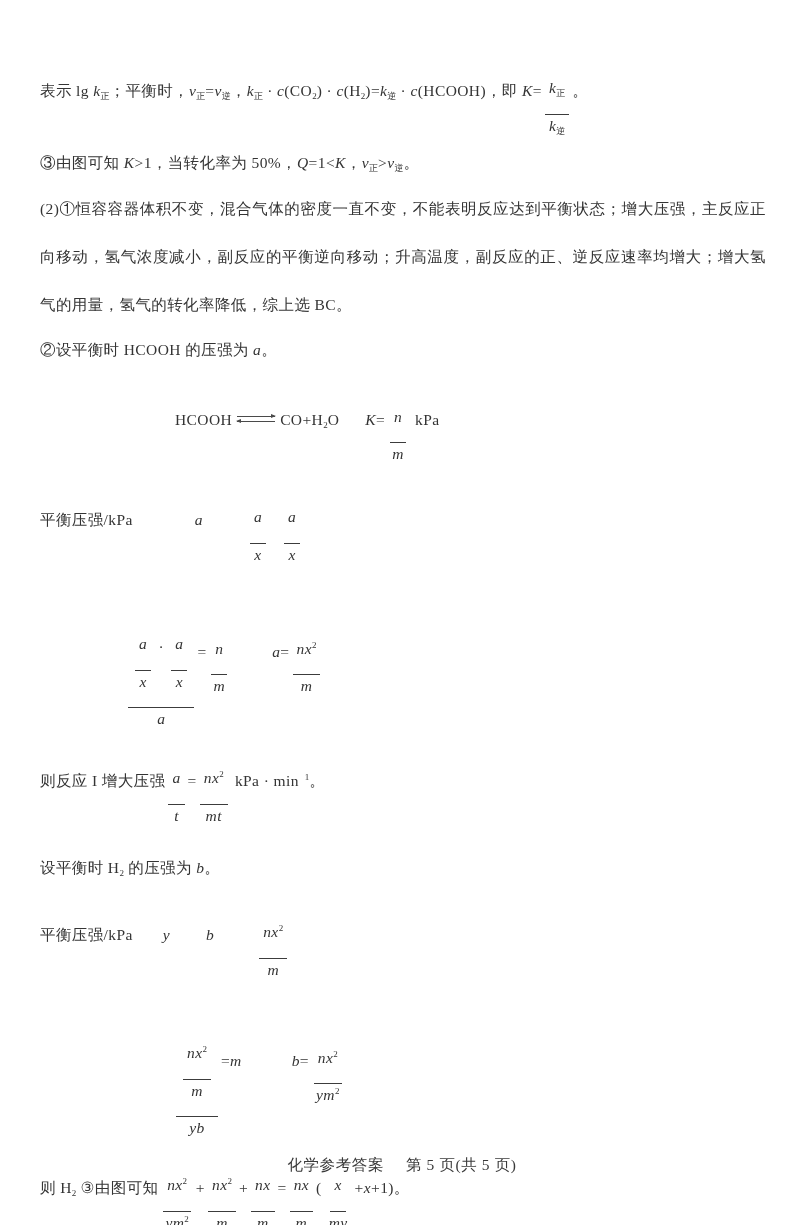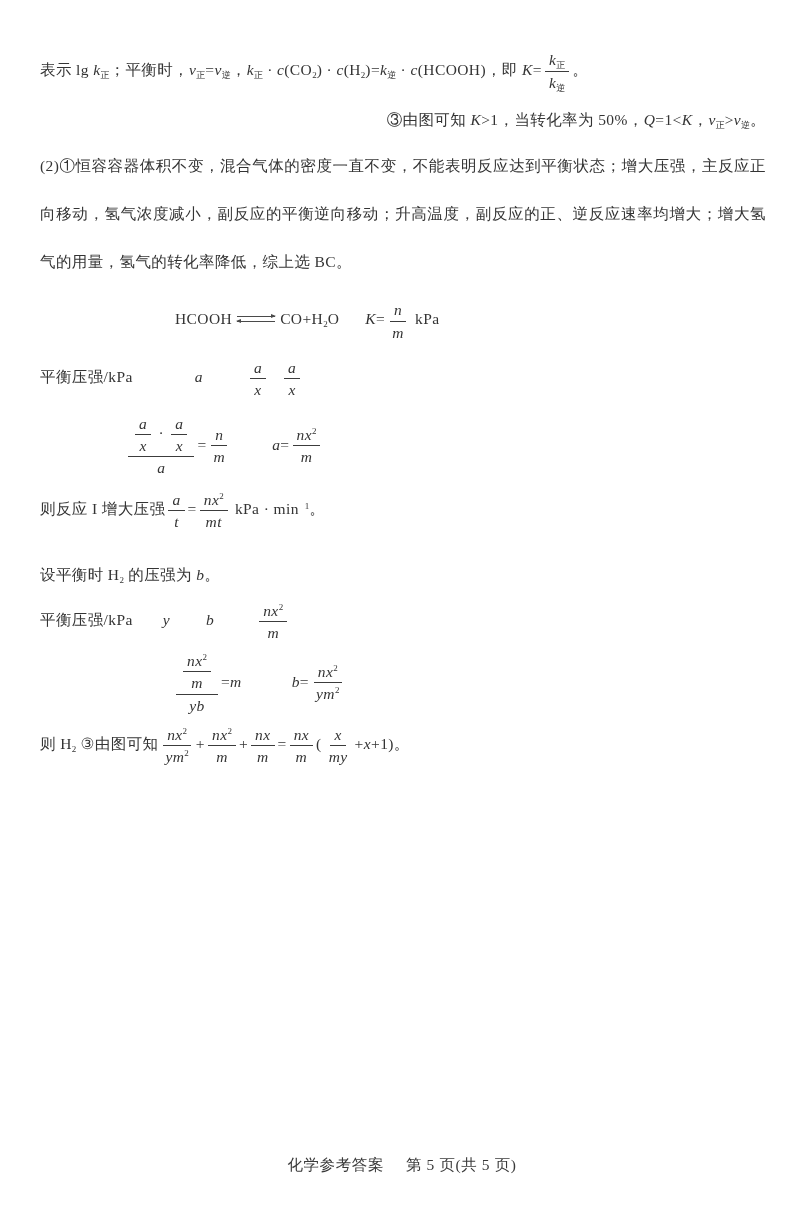--- a/index.html
+++ b/index.html
@@ -29,21 +29,21 @@
   }
   .rm{font-style:normal;}
   .it{font-style:italic;}
   sub{font-size:9px;vertical-align:-0.32em;line-height:1;letter-spacing:0;}
   sup{font-size:9px;vertical-align:0.62em;line-height:1;letter-spacing:0;}
   .sp{display:inline-block;height:1px;vertical-align:middle;}
   .frac{
     display:inline-flex;flex-direction:column;align-items:center;
     vertical-align:middle;margin:0 3px;line-height:1.25;text-align:center;
   }
-  .frac .num{border-bottom:1px solid #3c3c3c;padding:0 4px 1px 4px;}
+  .frac .num{border-bottom:1px solid #3c3c3c;padding:0 4px 16px 4px;margin-top:28px;}
   .frac .den{padding:1px 4px 0 4px;}
   .eq-arrow{
     position:relative;display:inline-block;width:38px;height:14px;
     margin:0 5px;vertical-align:-1px;
   }
   .eq-arrow .a1{position:absolute;left:0;top:4px;width:100%;height:1px;background:#4a4a4a;}
   .eq-arrow .a1 i{position:absolute;right:-1px;top:-2px;width:0;height:0;
     border-style:solid;border-width:2px 0 2px 5px;
     border-color:transparent transparent transparent #4a4a4a;}
   .eq-arrow .a2{position:absolute;left:0;bottom:4px;width:100%;height:1px;background:#4a4a4a;}
@@ -58,22 +58,23 @@
 </style>
 </head>
 <body>
 
 <div class="sheet">
   <div>
       <div class="line"><span class="rm">表示 lg </span><span class="it">k</span><sub>正</sub><span class="rm">；平衡时，</span><span class="it">v</span><sub>正</sub><span class="rm">=</span><span class="it">v</span><sub>逆</sub><span class="rm">，</span><span class="it">k</span><sub>正</sub><span class="rm"> · </span><span class="it">c</span><span class="rm">(CO</span><sub>2</sub><span class="rm">) · </span><span class="it">c</span><span class="rm">(H</span><sub>2</sub><span class="rm">)=</span><span class="it">k</span><sub>逆</sub><span class="rm"> · </span><span class="it">c</span><span class="rm">(HCOOH)，即 </span><span class="it">K</span><span class="rm">=</span><span class="frac">
           <span class="num"><span class="it">k</span><sub>正</sub></span>
           <span class="den"><span class="it">k</span><sub>逆</sub></span>
         </span><span class="rm">。</span></div>
-      <div class="line" style="margin-top: 12px; text-align: right;"><span class="rm">③由图可知 </span><span class="it">K</span><span class="rm">&gt;1，当转化率为 50%，</span><span class="it">Q</span><span class="rm">=1&lt;</span><span class="it">K</span><span class="rm">，</span><span class="it">v</span><sub>正</sub><span class="rm">&gt;</span><span class="it">v</span><sub>逆</sub><span class="rm">。</span></div>
+      <div class="line" style="margin-top: 12px;"><span class="rm">③由图可知 </span><span class="it">K</span><span class="rm">&gt;1，当转化率为 50%，</span><span class="it">Q</span><span class="rm">=1&lt;</span><span class="it">K</span><span class="rm">，</span><span class="it">v</span><sub>正</sub><span class="rm">&gt;</span><span class="it">v</span><sub>逆</sub><span class="rm">。</span></div>
       <div class="line para" style="margin-top: 8px;"><span class="rm">(2)①恒容容器体积不变，混合气体的密度一直不变，不能表明反应达到平衡状态；增大压强，主反应正向移动，氢气浓度减小，副反应的平衡逆向移动；升高温度，副反应的正、逆反应速率均增大；增大氢气的用量，氢气的转化率降低，综上选 BC。</span></div>
+      <div class="line" style="margin-top: 6px;"><span class="rm">②设平衡时 HCOOH 的压强为 </span><span class="it">a</span><span class="rm">。</span></div>
       <div class="line" style="padding-left: 135px; margin-top: 14px;"><span class="rm">HCOOH</span><span class="eq-arrow"><span class="a1">
             <i></i>
           </span><span class="a2">
             <i></i>
           </span></span><span class="rm">CO+H</span><sub>2</sub><span class="rm">O</span><span class="sp" style="width: 26px;"></span><span class="it">K</span><span class="rm">=</span><span class="frac">
           <span class="num"><span class="it">n</span></span>
           <span class="den"><span class="it">m</span></span>
         </span><span class="rm"> kPa</span></div>
       <div class="line" style="margin-top: 16px;"><span class="rm">平衡压强/kPa</span><span class="sp" style="width: 62px;"></span><span class="it">a</span><span class="sp" style="width: 44px;"></span><span class="frac">
           <span class="num"><span class="it">a</span></span>

